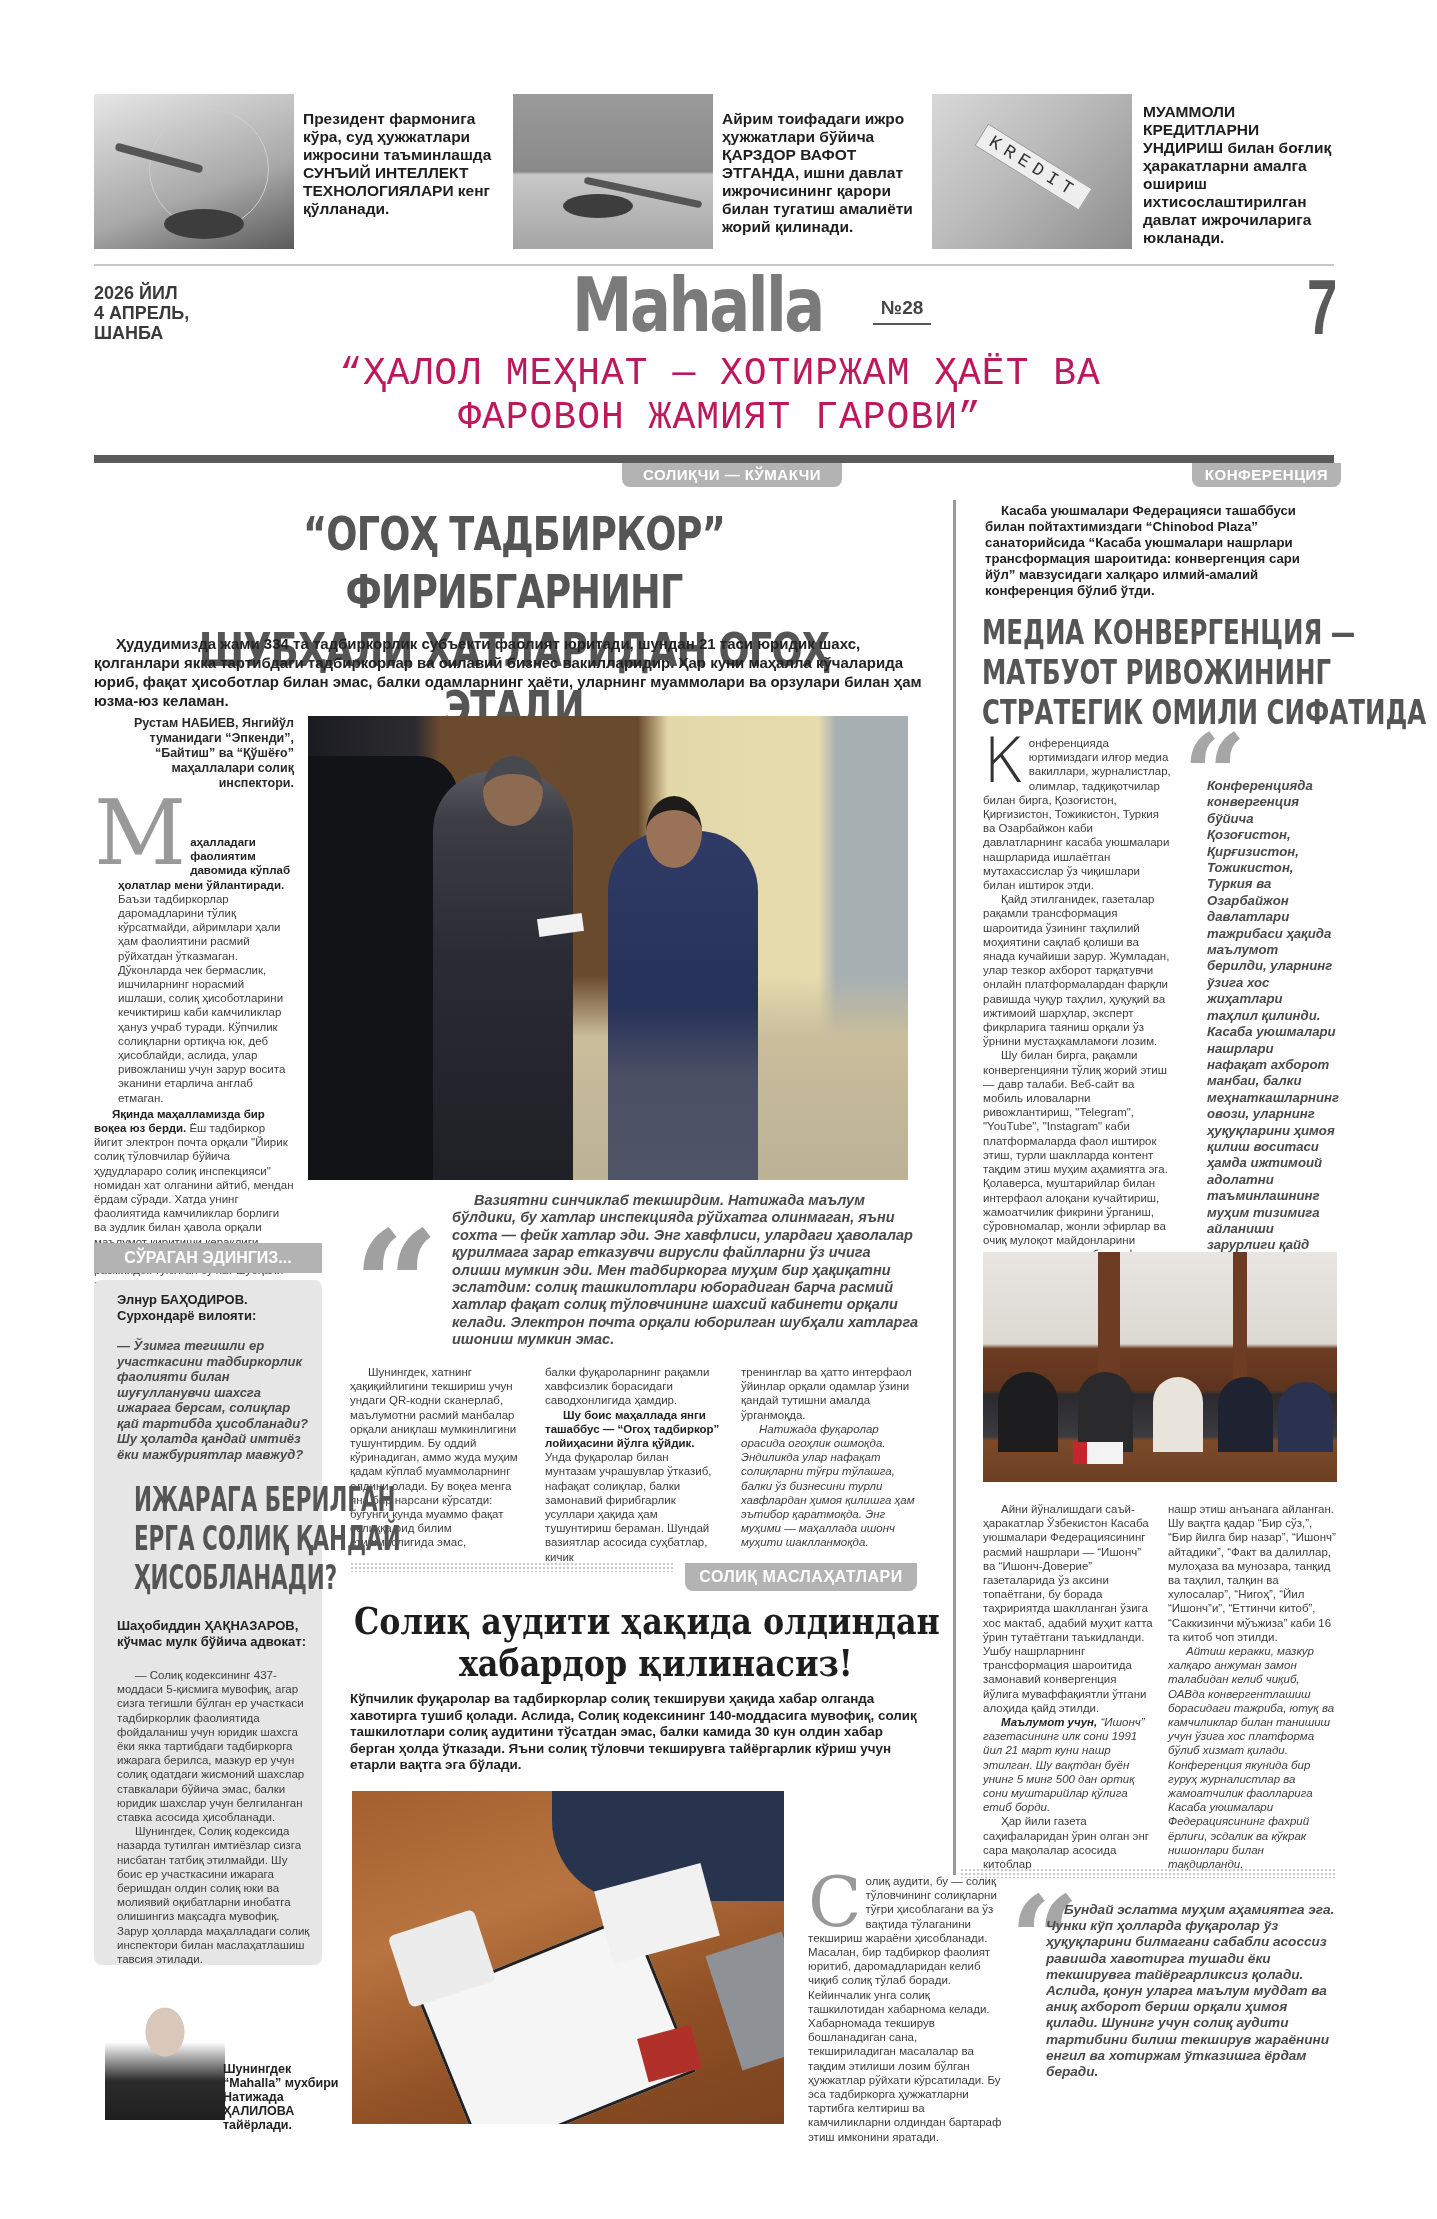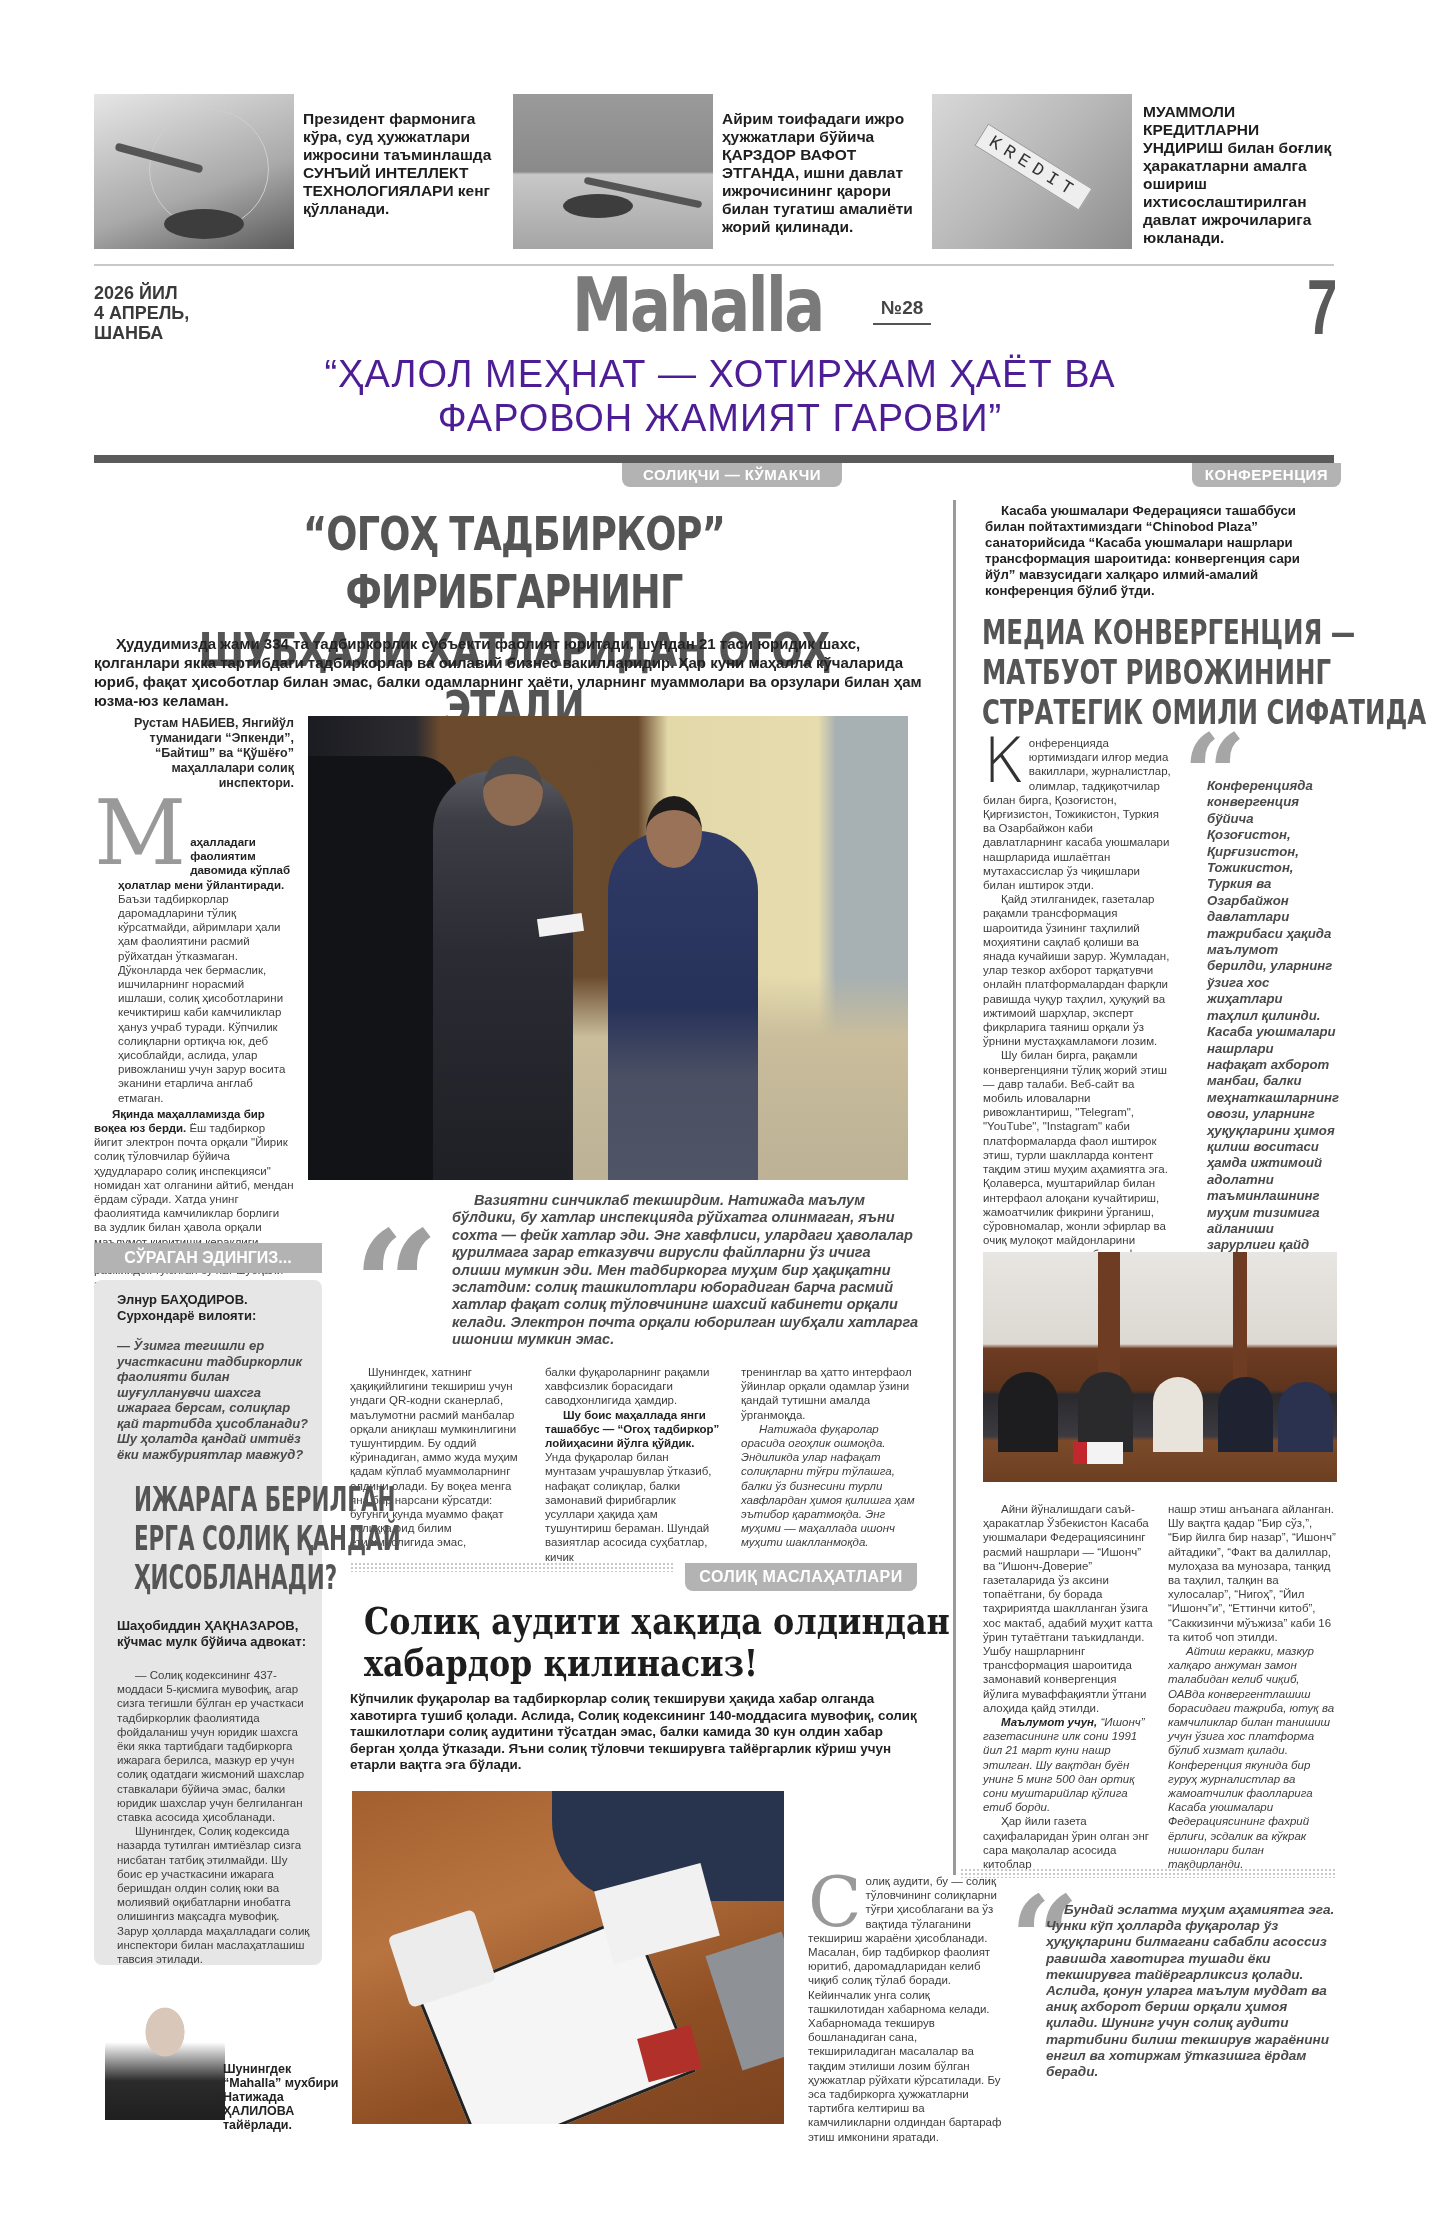--- a/index.html
+++ b/index.html
@@ -14,21 +14,21 @@
   .gavel-base { position:absolute; background:#3d3d3d; border-radius:50%; }
   .kredit-tag { position:absolute; background:#eee; border:1px solid #999; font-family:"Liberation Mono", monospace; font-size:18px; letter-spacing:6px; color:#333; transform: rotate(32deg); padding:2px 10px; }
 
   
   .rule-thin { position:absolute; height:2px; background:#c8c8c8; }
   .rule-thick { position:absolute; height:8px; background:#5b5b5b; }
   .date { font-family: "Liberation Sans", sans-serif; font-weight: bold; font-size: 18px; line-height: 20px; color:#3a3a3a; }
   .logo { font-family: "DejaVu Sans", sans-serif; font-weight: bold; font-size: 74px; letter-spacing: -3px; color: #7a7a7a; transform: scaleX(0.82); transform-origin: left top; }
   .issue { font-weight: bold; font-size: 19px; color:#444; border-bottom: 2px solid #555; padding: 0 8px 4px 8px; }
   .page-num { font-weight: bold; font-size: 78px; color: #5a5a5a; transform: scaleX(0.7); transform-origin: right top; }
-  .motto { font-family: Liberation Sans, sans-serif; font-weight: 200; font-size: 38px; line-height: 44px; color: #4c1d95; letter-spacing: 1px; text-align: center; -webkit-text-stroke: 0; font-stretch: condensed; }
+  .motto { font-family: Liberation Mono, monospace; font-weight: 200; font-size: 38px; line-height: 44px; color: #be185d; letter-spacing: 1px; text-align: center; -webkit-text-stroke: 0; font-stretch: condensed; }
 
   .tag { position:absolute; background:#b3b3b3; color:#ffffff; font-weight:bold; text-align:center; border-radius: 0 0 8px 8px; font-size:15px; line-height:24px; letter-spacing: 0.5px; }
 
   
   .headline { font-family: "DejaVu Sans", sans-serif; font-weight: bold; color: #555; text-align: center; transform-origin: center top; }
   .lead { font-weight: bold; font-size: 15px; line-height: 19px; color: #222; text-indent: 22px; }
 
   .byline { font-weight: bold; font-size: 12.5px; line-height: 15px; text-align: right; color:#2a2a2a; }
   .body-text { font-size: 11.5px; line-height: 14.2px; color: #3d3d3d; text-align: left; }
   .body-text p { text-indent: 18px; }
@@ -147,21 +147,21 @@
 <div class="abs" style="left:223px;top:2062px;font-weight:bold;font-size:12.5px;line-height:14px;color:#222;">
   <div>Шунингдек</div>
   <div>“Mahalla” мухбири</div>
   <div>Натижада</div>
   <div>ҲАЛИЛОВА</div>
   <div>тайёрлади.</div>
 </div>
 
 <div class="dots" style="left:350px;top:1562px;width:325px;"></div>
 <div class="tag" style="left:685px;top:1563px;width:232px;border-radius:0 0 8px 8px;font-size:16px;line-height:28px;">СОЛИҚ МАСЛАҲАТЛАРИ</div>
-<div class="abs serif-head" style="left:364px;top:1600px;width:580px;font-size:37px;line-height:42px;">
+<div class="abs serif-head" style="left:354px;top:1600px;width:580px;font-size:37px;line-height:42px;text-align:right;">
   <div style="white-space:nowrap;transform:scaleX(0.86);transform-origin:left top;">Солиқ аудити ҳақида олдиндан</div>
   <div style="white-space:nowrap;transform:scaleX(0.86);transform-origin:left top;">хабардор қилинасиз!</div>
 </div>
 <div class="abs" style="left:350px;top:1691px;width:570px;font-weight:bold;font-size:13.4px;line-height:16.6px;color:#222;">Кўпчилик фуқаролар ва тадбиркорлар солиқ текшируви ҳақида хабар олганда хавотирга тушиб қолади. Аслида, Солиқ кодексининг 140-моддасига мувофиқ, солиқ ташкилотлари солиқ аудитини тўсатдан эмас, балки камида 30 кун олдин хабар берган ҳолда ўтказади. Яъни солиқ тўловчи текширувга тайёргарлик кўриш учун етарли вақтга эга бўлади.</div>
 
 <div class="abs" style="left:352px;top:1791px;width:432px;height:333px;background:linear-gradient(160deg,#a45f2f 0%,#b87440 35%,#8f4f24 70%,#7a4320 100%);overflow:hidden;">
   <div class="abs" style="left:90px;top:160px;width:230px;height:170px;background:#f5f5f5;transform:rotate(-22deg);border:3px solid #222;"></div>
   <div class="abs" style="left:45px;top:130px;width:90px;height:75px;background:#ececec;border-radius:6px;transform:rotate(-18deg);"></div>
   <div class="abs" style="left:200px;top:0;width:232px;height:110px;background:#28344d;border-radius:0 0 0 80px;"></div>
   <div class="abs" style="left:250px;top:85px;width:110px;height:75px;background:#f1f1f1;transform:rotate(-15deg);"></div>

